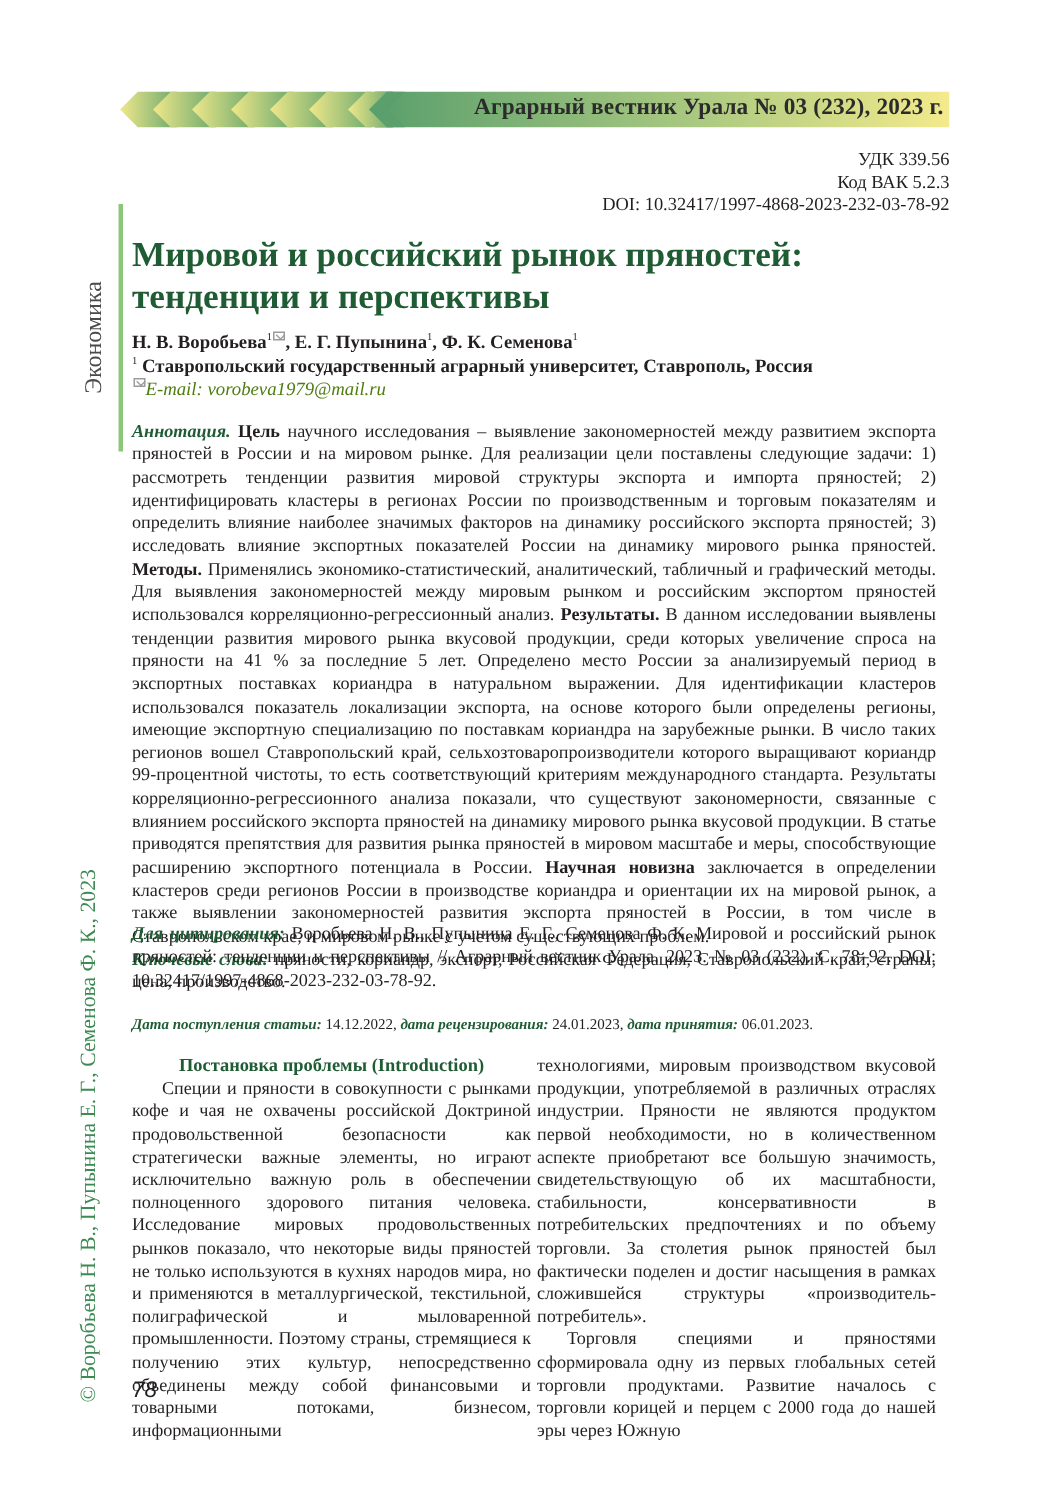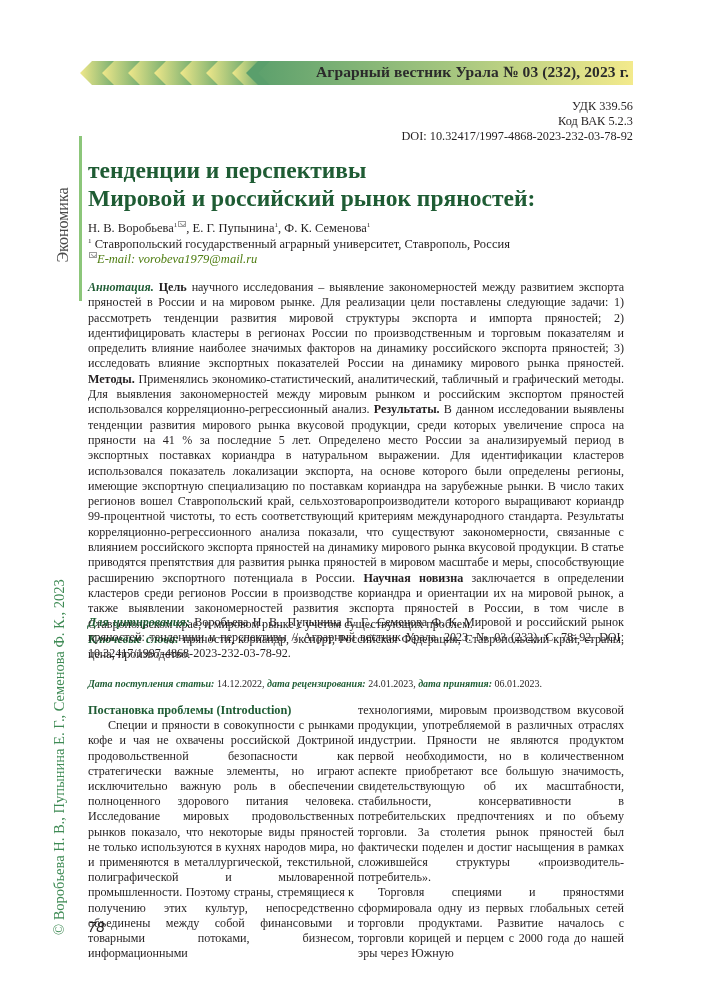--- a/index.html
+++ b/index.html
@@ -16,42 +16,42 @@
   .section-label-wrap { position: absolute; left: 50px; top: 150px; width: 26px; height: 150px; }
   .section-label-wrap span { position: absolute; left: 0; top: 150px; transform: rotate(-90deg); transform-origin: 0 0; font-size: 16px; color: #4a4a4a; white-space: nowrap; width: 150px; text-align: center; line-height: 26px; }
 
   .green-bar { position: absolute; left: 79px; top: 136px; width: 3px; height: 165px; background: #8cc67a; }
 
   
   .title { position: absolute; left: 88px; top: 156px; font-size: 23.5px; line-height: 28px; font-weight: bold; color: #1f5c34; }
 
   .authors { position: absolute; left: 88px; top: 221px; font-size: 12.5px; line-height: 15.5px; color: #231f20; }
   .authors .line { white-space: nowrap; }
-  .authors b { font-weight: normal; margin-top: 11px; }
+  .authors b { font-weight: bold; margin-top: 11px; }
   .authors sup { font-size: 7px; vertical-align: super; line-height: 0; }
   .mail-icon { display: inline-block; width: 8px; height: 6px; border: 1px solid #9b9b9b; position: relative; vertical-align: 5px; margin-left: 1px; }
   .mail-icon::before { content: ""; position: absolute; left: 0; top: -1px; width: 4px; height: 4px; border-right: 1px solid #9b9b9b; border-bottom: 1px solid #9b9b9b; transform: translateX(1.5px) rotate(45deg) scale(0.9); }
   .email { font-style: italic; color: #4d7c0f; }
 
   
   .abstract { position: absolute; left: 88px; top: 280px; width: 536px; font-size: 12.1px; line-height: 15.3px; text-align: justify; color: #231f20; }
   .abstract p { text-indent: 0; }
   .lbl { color: #1f5c34; font-weight: bold; font-style: italic; }
   .b { font-weight: bold; }
 
   .cite { position: absolute; left: 88px; top: 615px; width: 536px; font-size: 12.1px; line-height: 15.3px; text-align: justify; }
   .dates { position: absolute; left: 88px; top: 676px; width: 540px; font-size: 10px; line-height: 15.3px; white-space: nowrap; }
 
   
   .col { position: absolute; top: 703px; width: 266px; font-size: 12.1px; line-height: 15.2px; text-align: justify; color: #231f20; }
   .col-left { left: 88px; }
   .col-right { left: 358px; }
   .col p { text-indent: 20px; }
   .col p.noindent { text-indent: 0; }
-  .section-heading { text-align: left; font-weight: bold; color: #1f5c34; font-size: 12.3px; text-indent: 0 !important; }
+  .section-heading { text-align: center; font-weight: bold; color: #1f5c34; font-size: 12.3px; text-indent: 0 !important; }
 
   
   .copyright-wrap span { position: absolute; left: 48px; top: 935px; transform: rotate(-90deg); transform-origin: 0 0; font-size: 14.5px; color: #3e8a54; white-space: nowrap; line-height: 22px; }
 
   .page-number { position: absolute; left: 88px; top: 918px; font-family: "Liberation Sans", "DejaVu Sans", sans-serif; font-style: italic; font-size: 15px; color: #231f20; }
 </style>
 </head>
 <body>
 
 <div class="banner">
@@ -86,22 +86,22 @@
   <div>Код ВАК 5.2.3</div>
   <div>DOI: 10.32417/1997-4868-2023-232-03-78-92</div>
 </div>
 
 <div class="section-label-wrap">
   <span>Экономика</span>
 </div>
 <div class="green-bar"></div>
 
 <div class="title">
+  <div>Мировой и российский рынок пряностей:</div>
   <div>тенденции и перспективы</div>
-  <div>Мировой и российский рынок пряностей:</div>
 </div>
 
 <div class="authors">
   <div class="line">
     <b>Н. В. Воробьева</b><sup>1</sup><span class="mail-icon"></span><b>, </b><b>Е. Г. Пупынина</b><sup>1</sup><b>, </b><b>Ф. К. Семенова</b><sup>1</sup>
   </div>
   <div class="line">
     <sup>1</sup>&nbsp;<b>Ставропольский государственный аграрный университет, Ставрополь, Россия</b>
   </div>
   <div class="line">

